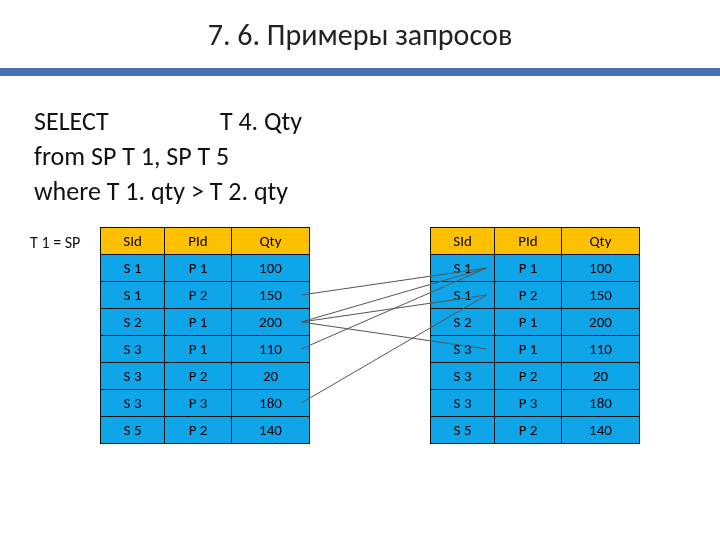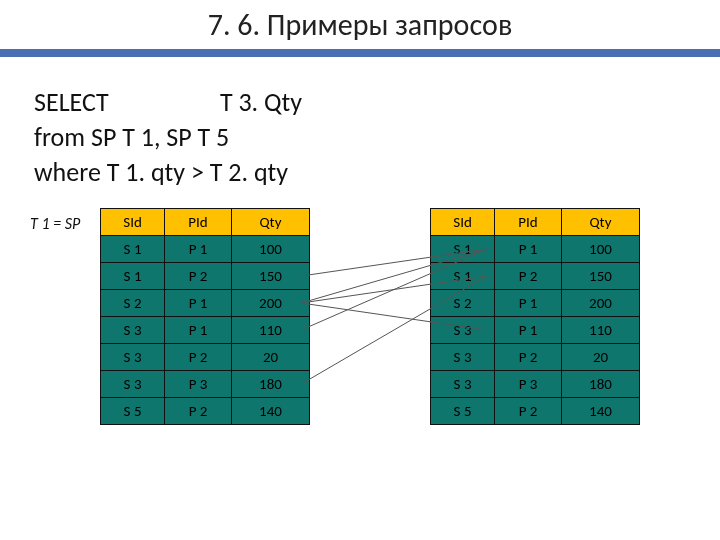--- a/index.html
+++ b/index.html
@@ -5,21 +5,21 @@
   * { box-sizing: border-box; margin: 0; padding: 0; }
   body {
     width: 720px;
     height: 540px;
     font-family: "Calibri", "Arial", sans-serif;
     background: #fff;
     position: relative;
     overflow: hidden;
   }
   .title-area {
-    height: 49px;
+    height: 68px;
     display: flex;
     align-items: center;
     justify-content: center;
     font-size: 30px;
     color: #222;
   }
   .title-underline {
     height: 8px;
     background: linear-gradient(
       to bottom,
@@ -42,21 +42,20 @@
     flex-direction: row;
     align-items: flex-start;
     gap: 0;
     position: relative;
   }
   .tlabel {
     width: 70px;
     font-size: 16px;
     padding-top: 6px;
     color: #111;
-    font-style: italic;
   }
   .spacer {
     width: 120px;
     position: relative;
   }
   table.sp {
     border-collapse: collapse;
     font-size: 15px;
     width: 210px;
   }
@@ -64,42 +63,42 @@
     background: #ffc000;
     font-weight: 400;
     border: 1px solid #111;
     padding: 4px 0;
     text-align: center;
   }
   table.sp td {
     border: 1px solid #111;
     padding: 4px 0;
     text-align: center;
-    background: #0f766e;
+    background: #0ea5e9;
   }
   svg.lines {
     position: absolute;
     top: 0;
     left: 0;
     pointer-events: none;
   }
 </style>
 </head>
 <body>
 
 <div class="title-area">
   <span>7. 6. Примеры запросов</span>
 </div>
 <div class="title-underline"></div>
 
 <div class="content">
   <div class="sql">
     <div>
       <span style="display:inline-block;width:180px">SELECT</span>
-      <span>T 3. Qty</span>
+      <span>T 4. Qty</span>
     </div>
     <div>from SP T 1, SP T 5</div>
     <div>where T 1. qty &gt; T 2. qty</div>
   </div>
 
   <div class="tables-row" style="position:relative;">
     <div class="tlabel">T 1 = SP</div>
     <table class="sp" id="tbl1">
         <thead>
           <tr>

